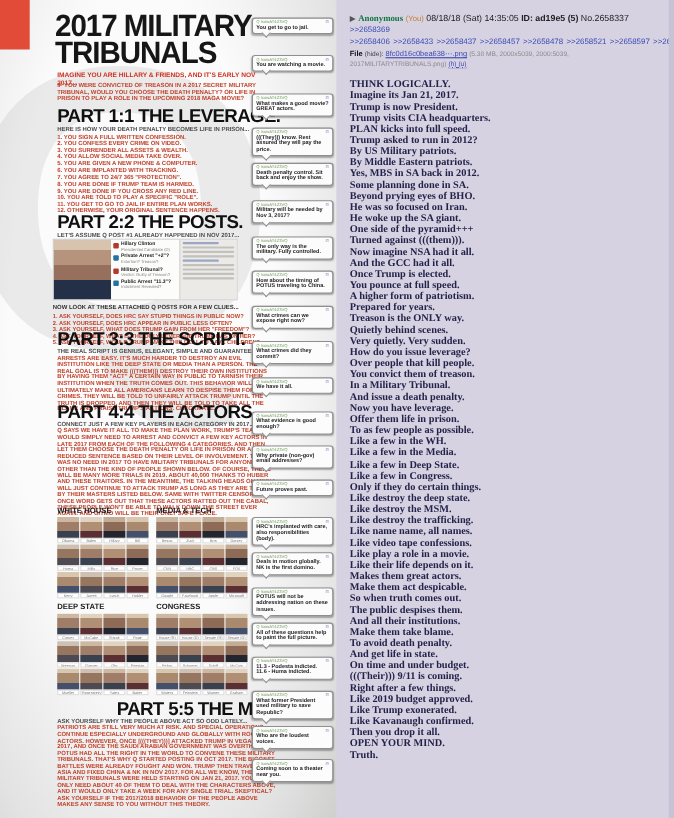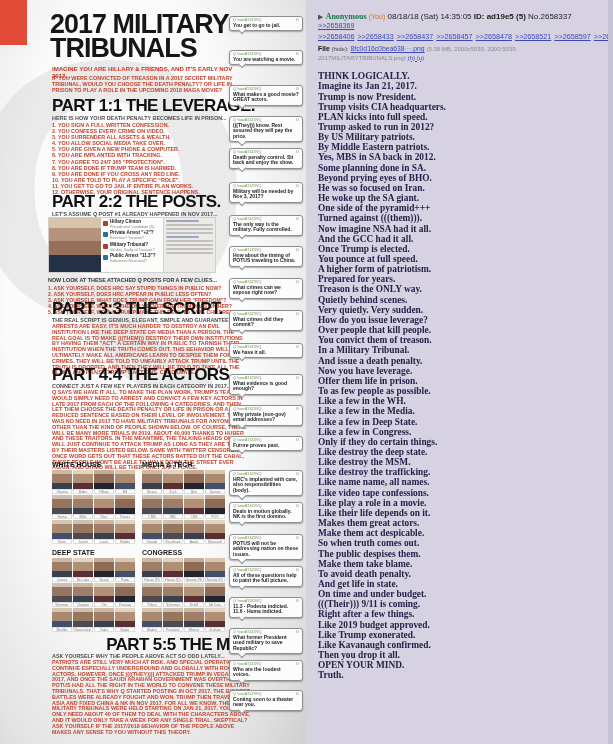--- a/index.html
+++ b/index.html
@@ -78,21 +78,21 @@
   .right{position:absolute;left:306px;top:0;width:307px;height:744px;background:#d6d2e2;
     padding:12px 8px 0 12px;color:#26264d;}
   .scrollbar{position:absolute;right:0;top:0;width:5px;height:744px;background:#c7c3d7;}
   .hdr{font-size:8px;line-height:9px;color:#222;}
   .hdr .arrow{color:#555;font-size:7px;}
   .hdr .name{color:#117743;font-weight:bold;font-family:Liberation Serif, serif;}
   .hdr .you{color:#c87d2a;font-size:7px;}
   .hdr .idv{font-weight:bold;}
   .hdr .cnt{font-weight:bold;}
   .hdr .num{color:#222;}
-  a.reply-link, .hdr .rl{color:#3b49b4;text-decoration:underline;font-size:7.2px;cursor:pointer;}
+  a.reply-link, .hdr .rl{color:#3b49b4;font-size:7.2px;cursor:pointer;}
   .replies{margin-top:2px;width:292px;font-size:7.2px;line-height:9px;word-spacing:2px;}
   .replies a{margin-right:3px;white-space:nowrap;}
   .fileline{margin-top:4px;font-size:6.8px;line-height:7.6px;color:#111;width:288px;}
   .fileline .fl{font-weight:bold;}
   .fileline .hide{font-size:6px;color:#444;}
   .fileline .fname{color:#3b49b4;text-decoration:underline;}
   .fileline .meta{color:#8a8a8a;font-size:6px;}
   .fileline .hu{color:#3b49b4;text-decoration:underline;font-size:6px;}
   .postbody{margin-top:9px;font-family:Liberation Serif, serif;}
   .post-line{font-size:9.4px;line-height:10.15px;font-weight:bold;color:#23234a;white-space:nowrap;}
@@ -563,20 +563,21 @@
         <div class="post-line">Like destroy the MSM.</div>
         <div class="post-line">Like destroy the trafficking.</div>
         <div class="post-line">Like name name, all names.</div>
         <div class="post-line">Like video tape confessions.</div>
         <div class="post-line">Like play a role in a movie.</div>
         <div class="post-line">Like their life depends on it.</div>
         <div class="post-line">Makes them great actors.</div>
         <div class="post-line">Make them act despicable.</div>
         <div class="post-line">So when truth comes out.</div>
         <div class="post-line">The public despises them.</div>
+        <div class="post-line">And all their institutions.</div>
         <div class="post-line">Make them take blame.</div>
         <div class="post-line">To avoid death penalty.</div>
         <div class="post-line">And get life in state.</div>
         <div class="post-line">On time and under budget.</div>
         <div class="post-line">(((Their))) 9/11 is coming.</div>
         <div class="post-line">Right after a few things.</div>
         <div class="post-line">Like 2019 budget approved.</div>
         <div class="post-line">Like Trump exonerated.</div>
         <div class="post-line">Like Kavanaugh confirmed.</div>
         <div class="post-line">Then you drop it all.</div>

